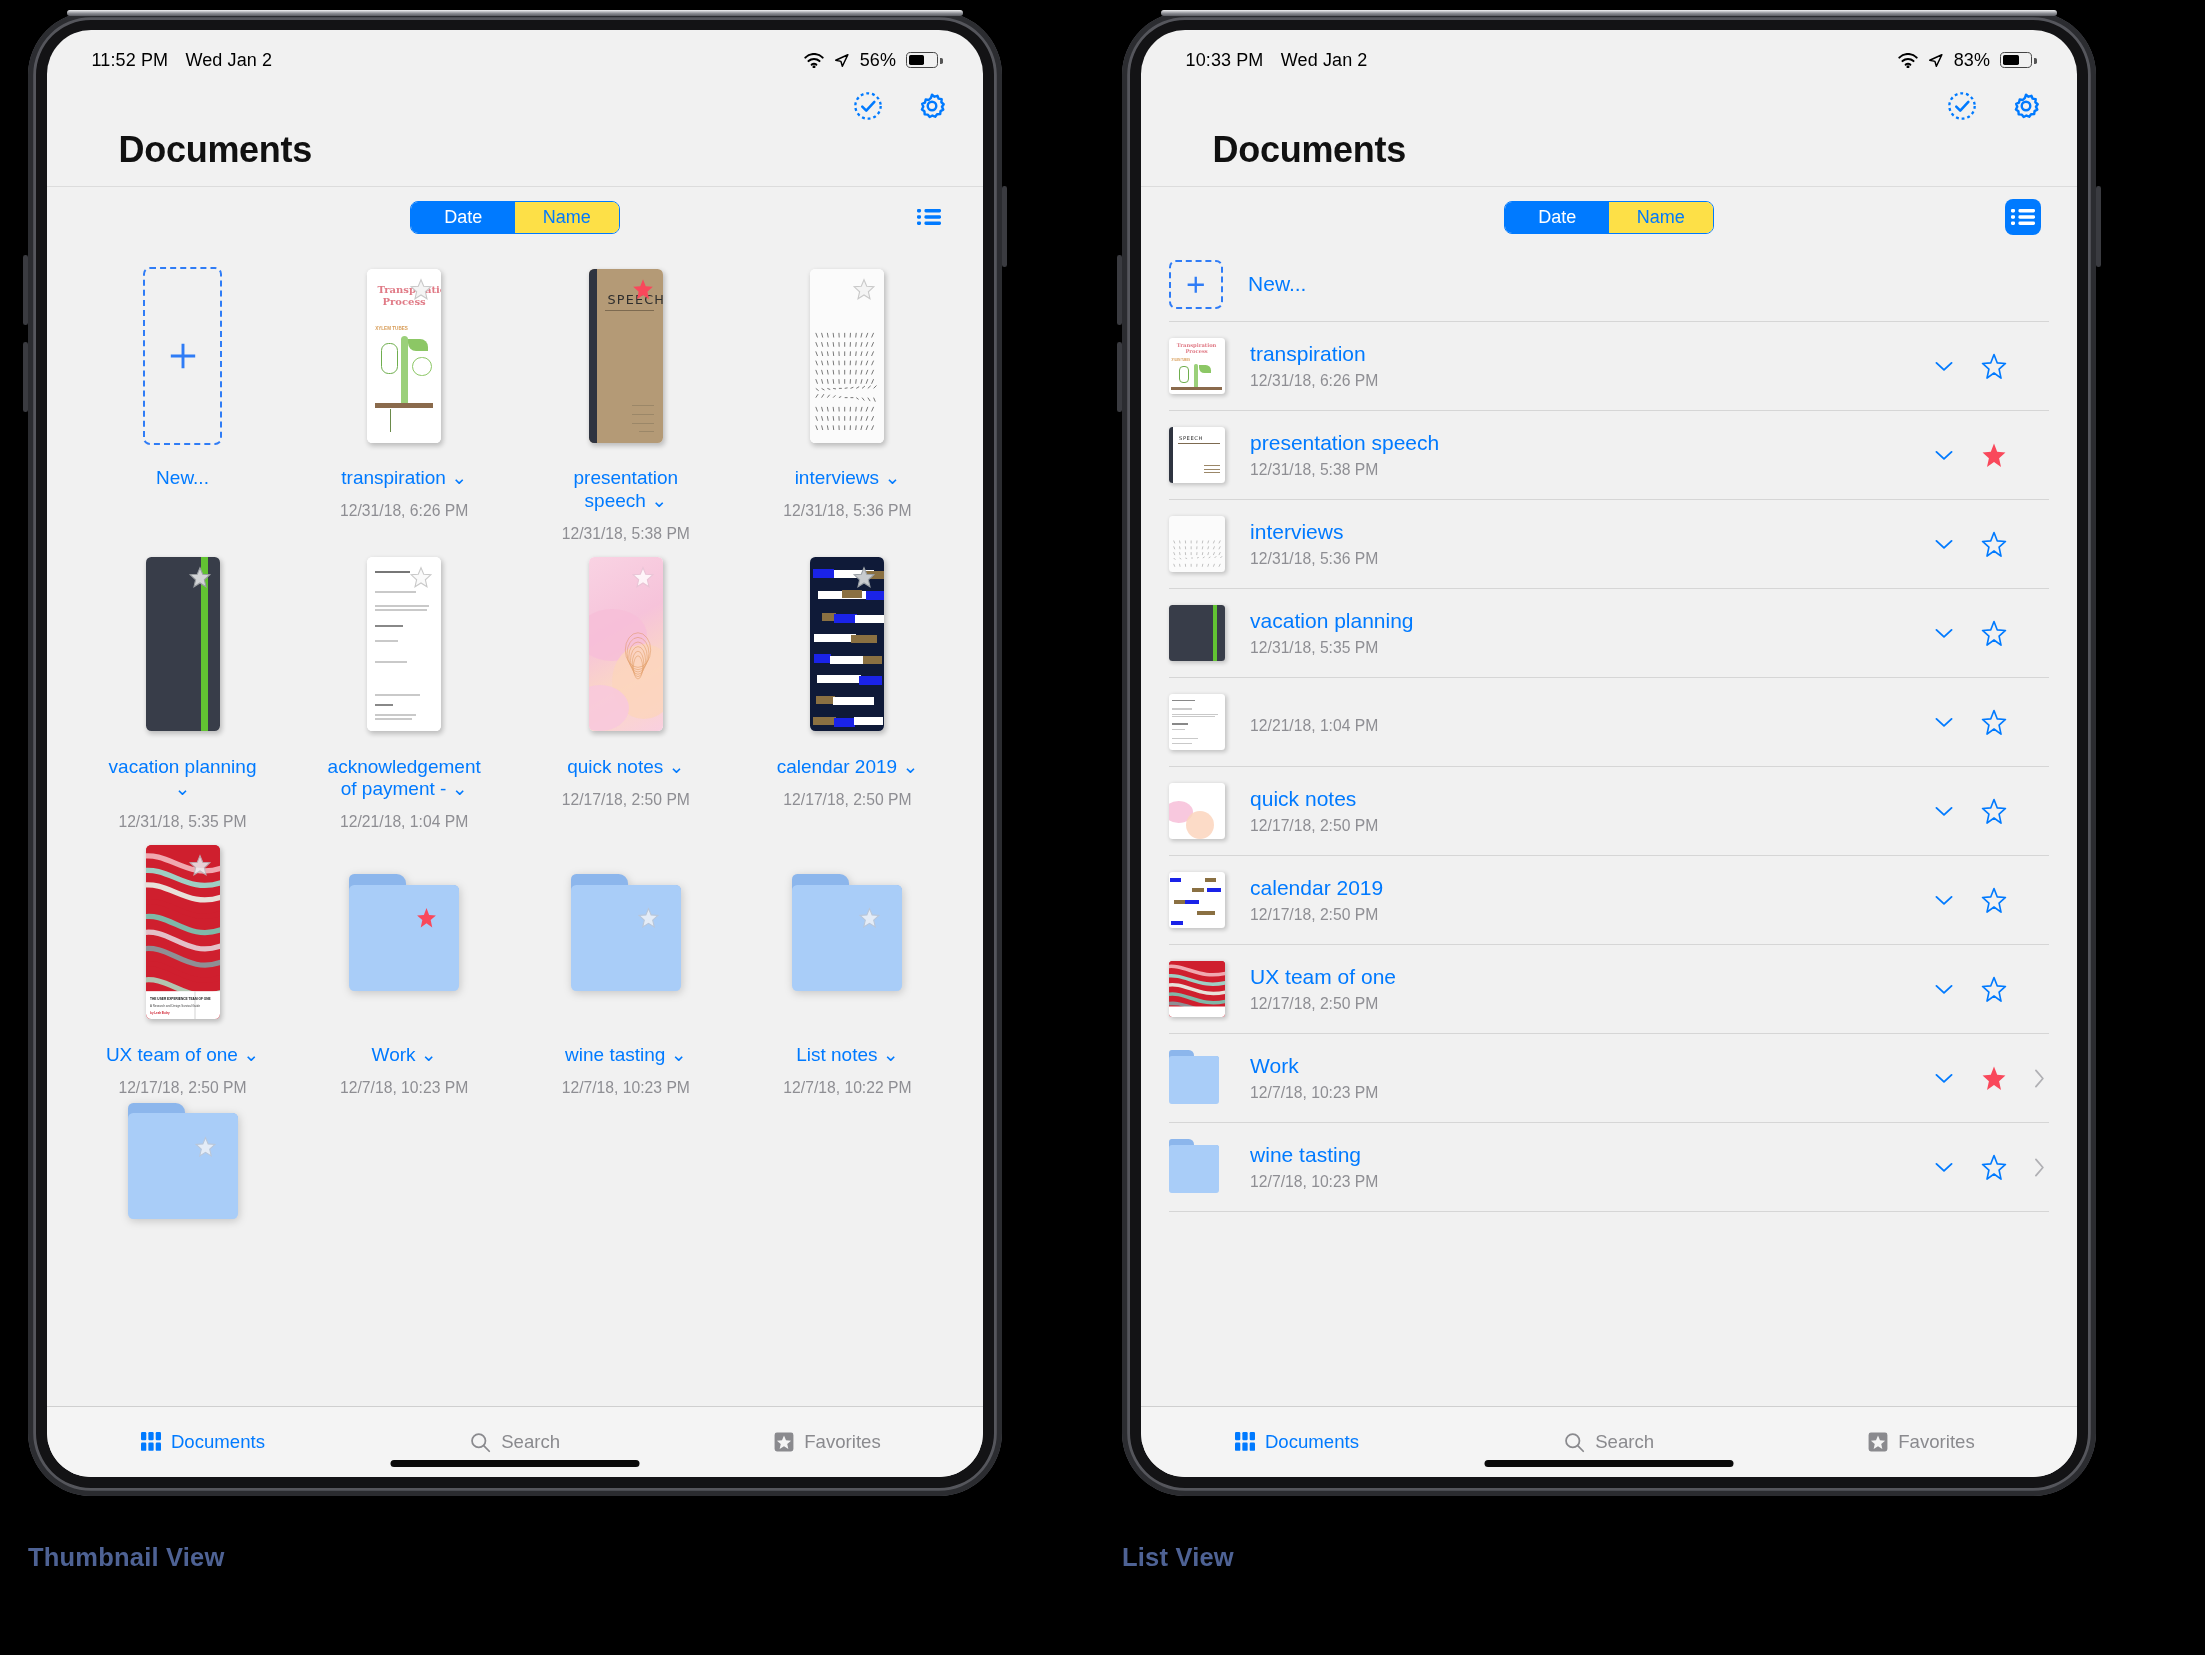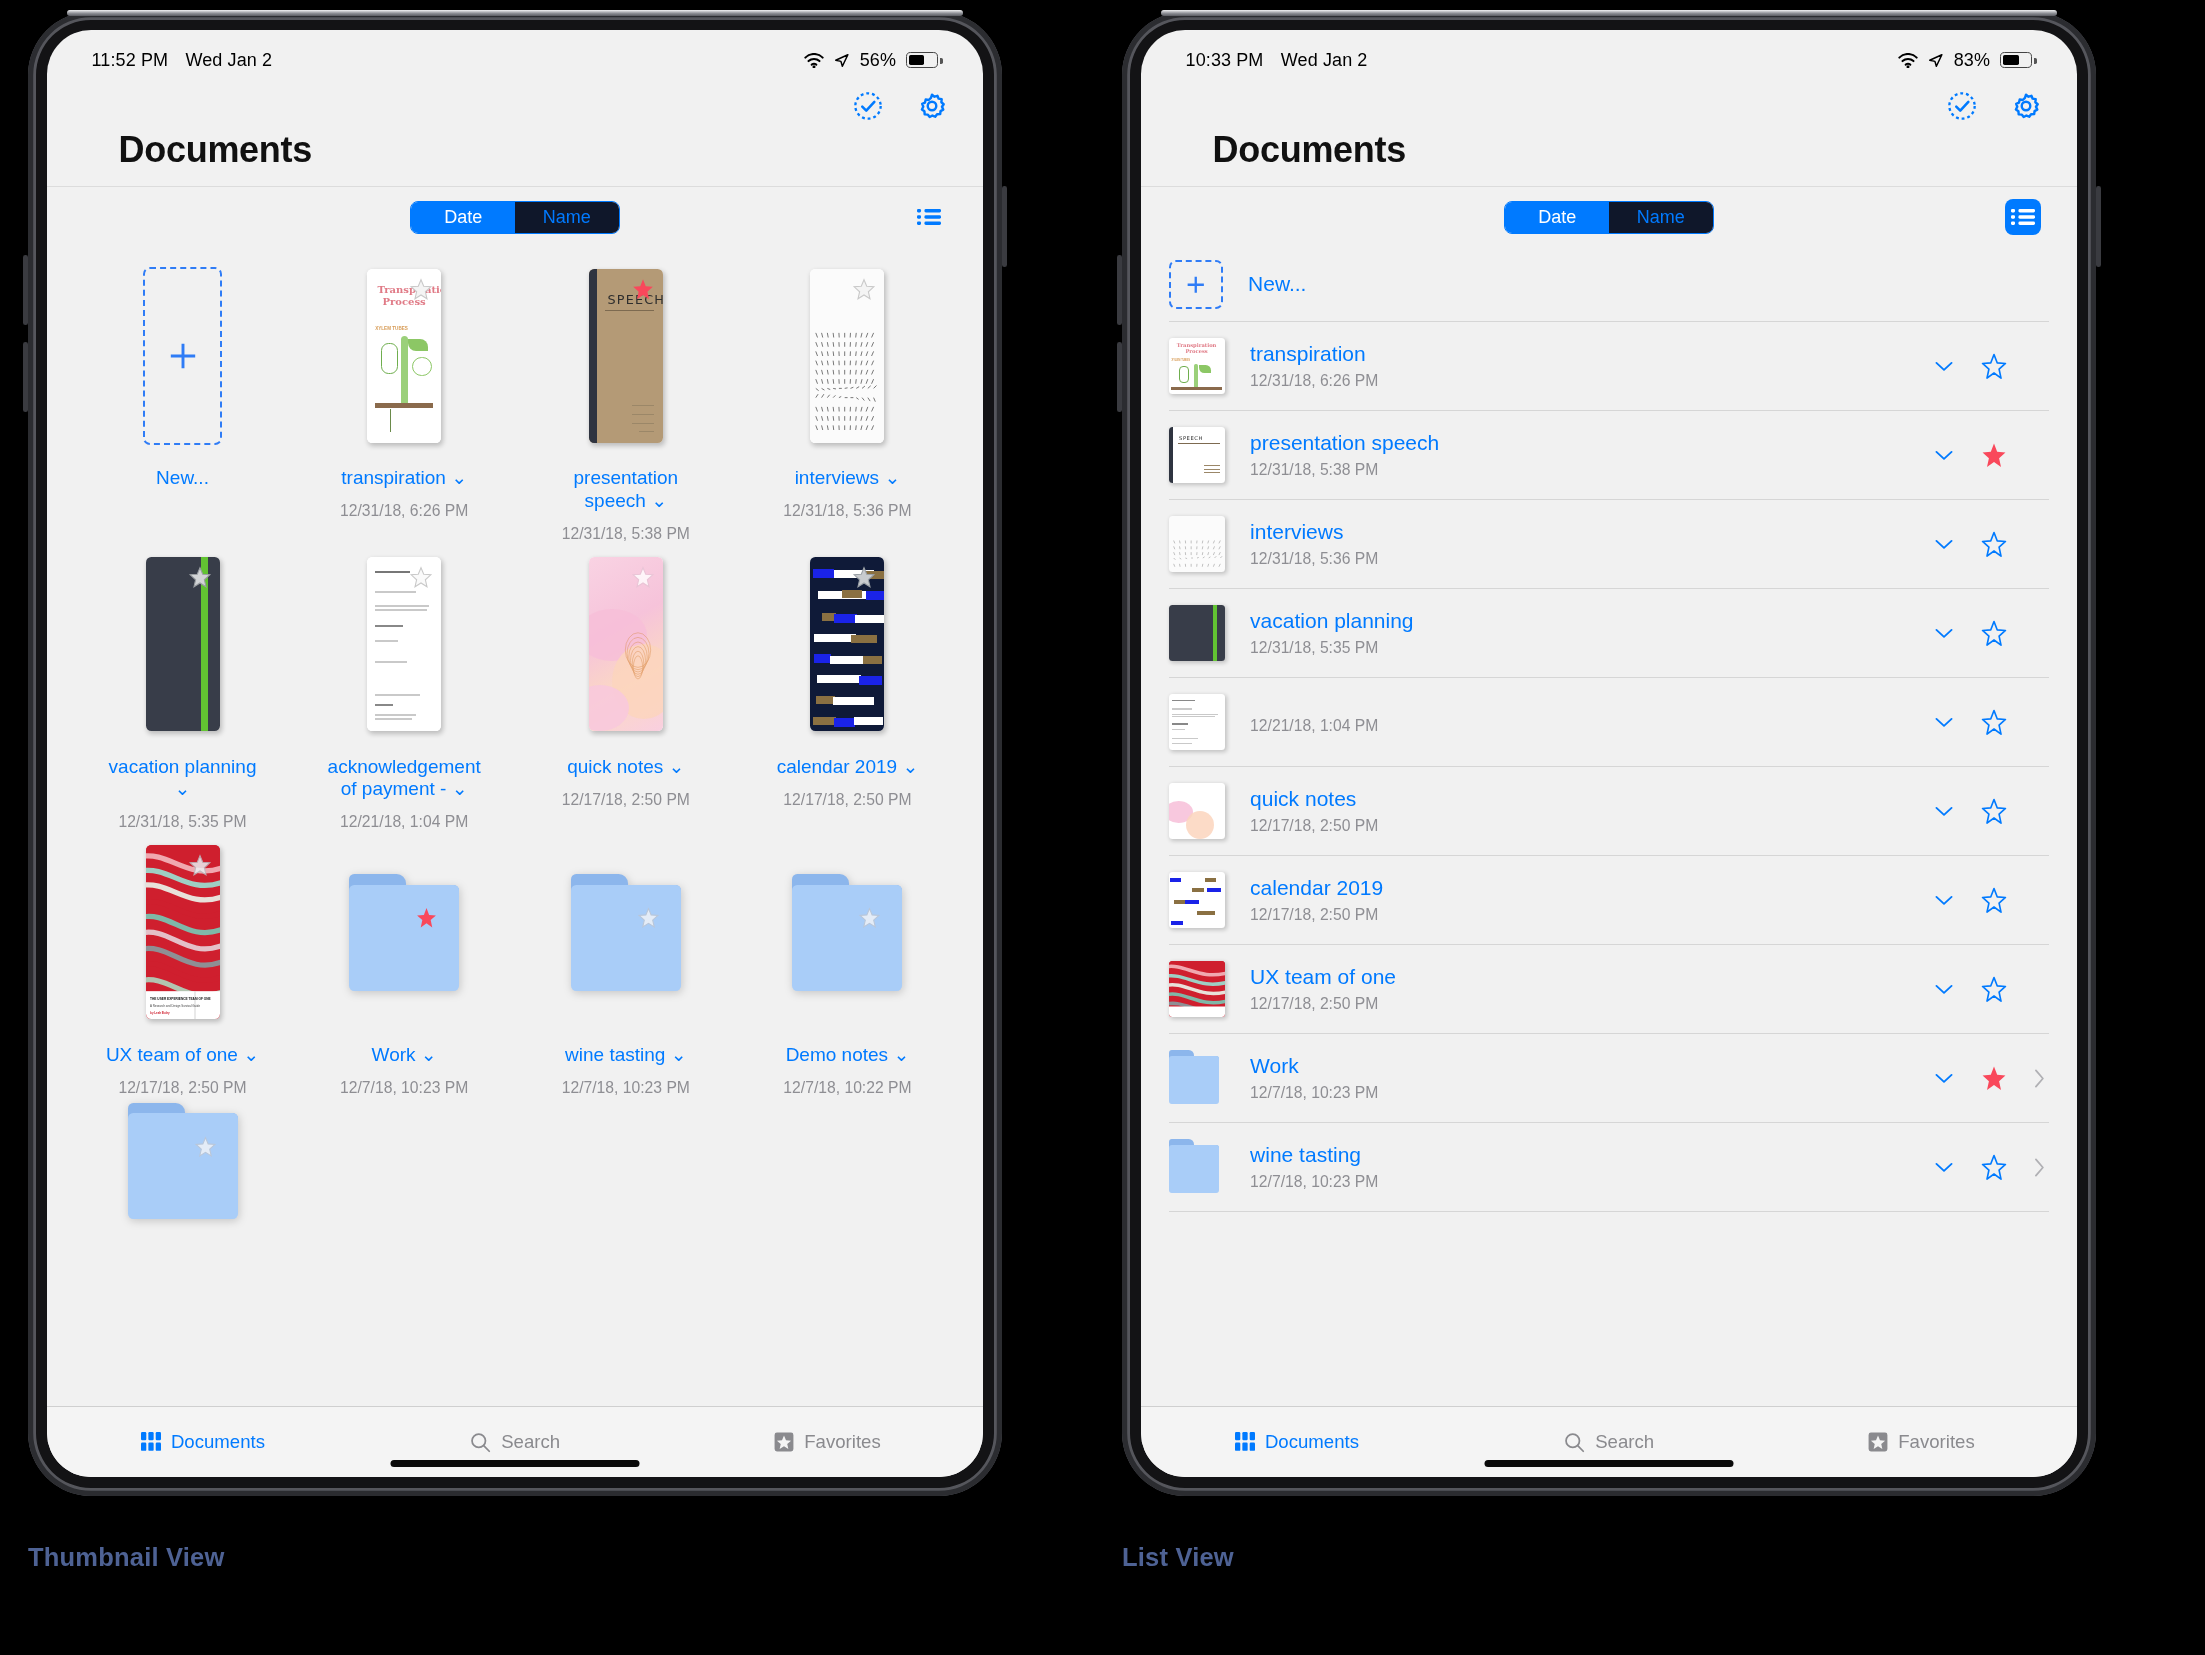--- a/index.html
+++ b/index.html
@@ -40,21 +40,21 @@
   .navbar{flex:0 0 auto;padding:7px 36px 0 36px;}
   .nav-icons{display:flex;justify-content:flex-end;gap:34px;align-items:center;height:38px;}
   .icn{cursor:pointer;display:block;}
   .page-title{font-size:36px;font-weight:bold;color:#111;padding:4.6px 0 15px 36px;letter-spacing:-0.3px;}
   .title-sep{height:1.2px;background:#dcdcdc;margin:0 0 0 0;}
 
   .sortbar{flex:0 0 auto;height:60px;display:flex;align-items:center;
     justify-content:center;position:relative;padding:0 36px;}
   .segmented{display:flex;border:1.7px solid #007aff;border-radius:8px;overflow:hidden;height:31px;}
   .seg{min-width:92px;display:flex;align-items:center;justify-content:center;
-    font-size:18px;color:#007aff;background:#0f172a;cursor:pointer;padding:0 5.8px;}
+    font-size:18px;color:#007aff;background:#fde047;cursor:pointer;padding:0 5.8px;}
   .seg.active{background:#007aff;color:#fff;}
   .viewbtn{position:absolute;right:36px;top:50%;transform:translateY(-50%);
     width:36px;height:36px;border-radius:8px;display:flex;align-items:center;
     justify-content:center;cursor:pointer;}
   .viewbtn.on{background:#007aff;}
 
   
   .content{flex:1 1 auto;overflow:hidden;position:relative;}
   .grid{display:grid;grid-template-columns:repeat(4,1fr);
     padding:12.8px 28px 0 28px;column-gap:5.8px;row-gap:0;}
@@ -469,21 +469,21 @@
           <div class="thumb-wrap">
             <div class="folder">
               <div class="tab"></div>
                 <div class="lip"></div>
                 <div class="body"></div>
               <svg style="position:absolute;right:21px;top:32px;" width="23" height="23" viewBox="0 0 44 44">
                 <path d="M22 5 L27 17 L40 18 L30 27 L33 40 L22 33 L11 40 L14 27 L4 18 L17 17 Z" fill="#e4ecf7" stroke="#b9c6d8" stroke-width="2"></path>
               </svg>
             </div>
           </div>
-          <div class="cap"><span>Demo notes</span> <span class="chev">⌄</span></div>
+          <div class="cap"><span>List notes</span> <span class="chev">⌄</span></div>
           <div class="date">12/7/18, 10:22 PM</div>
         </div>
 
         <div class="cell">
           <div class="thumb-wrap" style="height:104px;align-items:flex-start;">
             <div class="folder">
               <div class="tab"></div>
                 <div class="lip"></div>
                 <div class="body"></div>
               <svg style="position:absolute;right:21px;top:32px;" width="23" height="23" viewBox="0 0 44 44">

